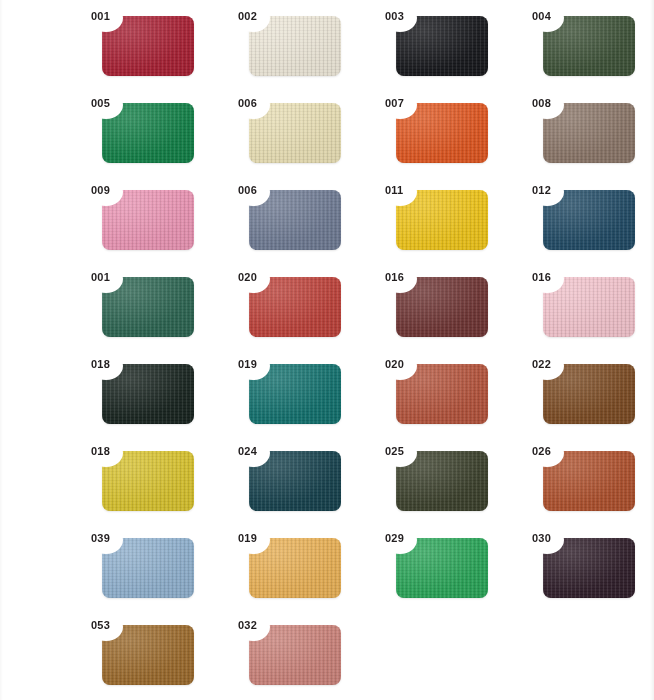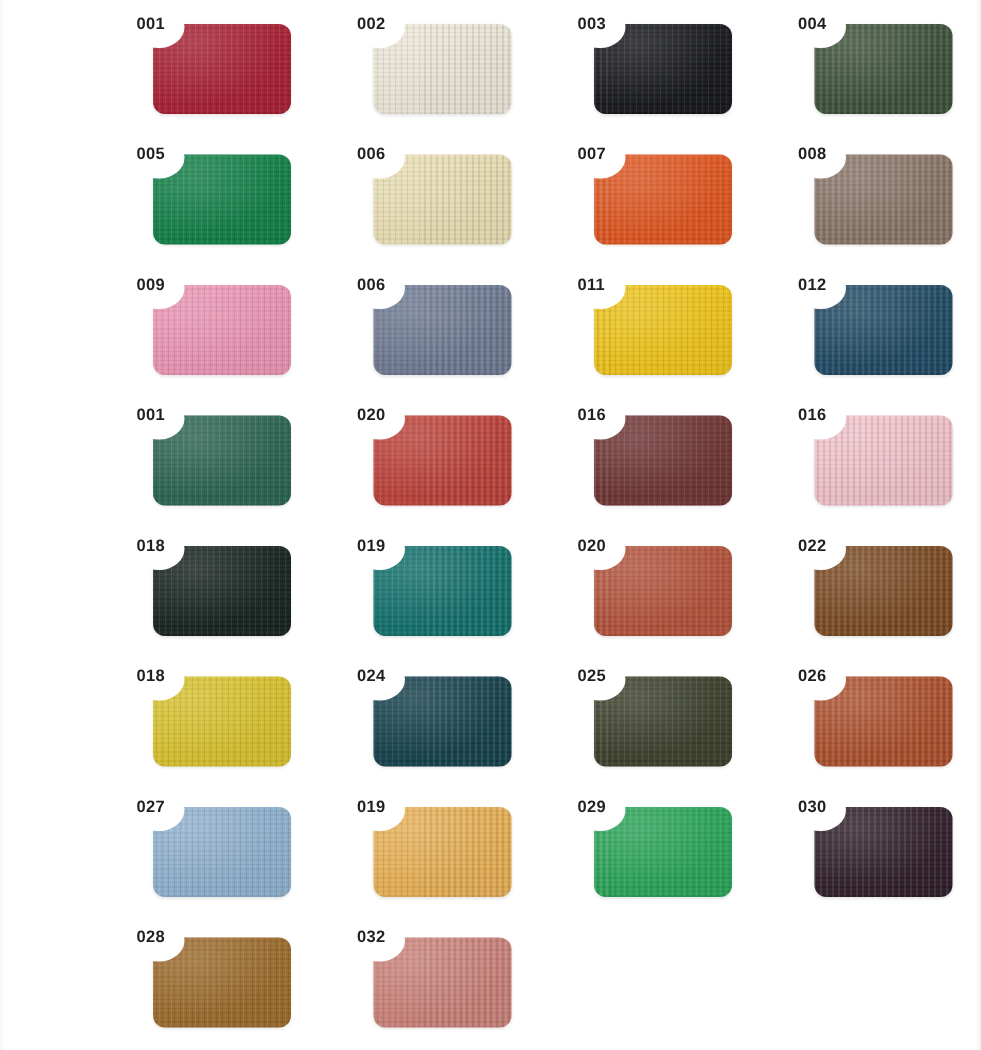--- a/index.html
+++ b/index.html
@@ -330,21 +330,21 @@
       </div>
       <div class="label-notch"></div>
       <div class="code-label">026</div>
     </div>
     <div class="swatch-cell">
       <div class="chip" style="background-color: rgb(143, 176, 206);">
         <div class="rib"></div>
         <div class="shade"></div>
       </div>
       <div class="label-notch"></div>
-      <div class="code-label">027</div>
+      <div class="code-label">039</div>
     </div>
     <div class="swatch-cell">
       <div class="chip" style="background-color: rgb(233, 176, 84);">
         <div class="rib"></div>
         <div class="shade"></div>
       </div>
       <div class="label-notch"></div>
       <div class="code-label">019</div>
     </div>
     <div class="swatch-cell">
@@ -362,21 +362,21 @@
       </div>
       <div class="label-notch"></div>
       <div class="code-label">030</div>
     </div>
     <div class="swatch-cell">
       <div class="chip" style="background-color: rgb(156, 106, 43);">
         <div class="rib"></div>
         <div class="shade"></div>
       </div>
       <div class="label-notch"></div>
-      <div class="code-label">028</div>
+      <div class="code-label">053</div>
     </div>
     <div class="swatch-cell">
       <div class="chip" style="background-color: rgb(203, 130, 121);">
         <div class="rib"></div>
         <div class="shade"></div>
       </div>
       <div class="label-notch"></div>
       <div class="code-label">032</div>
     </div>
   </div>

